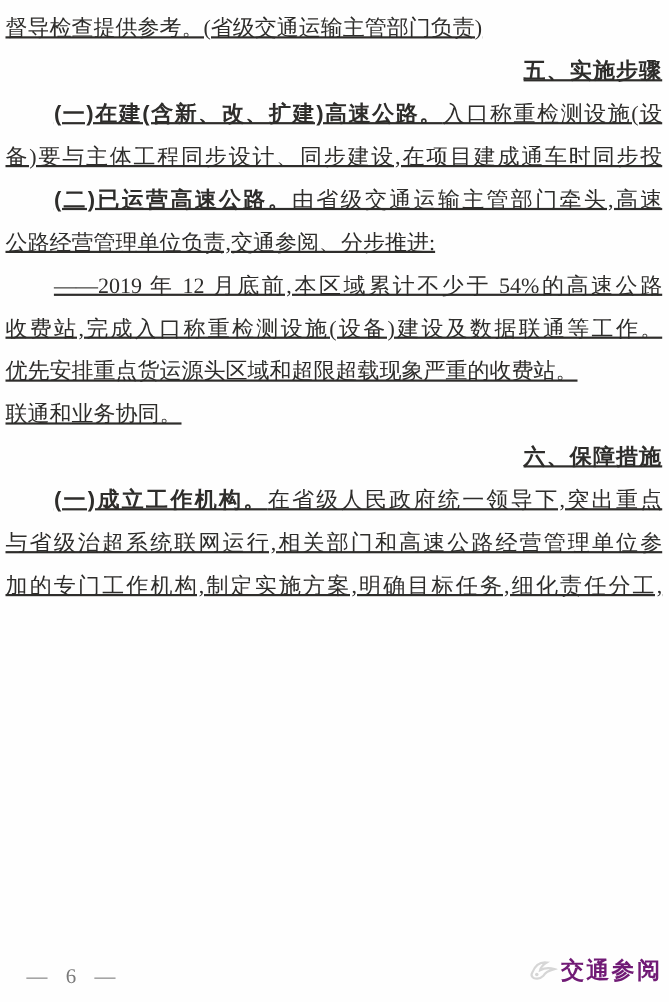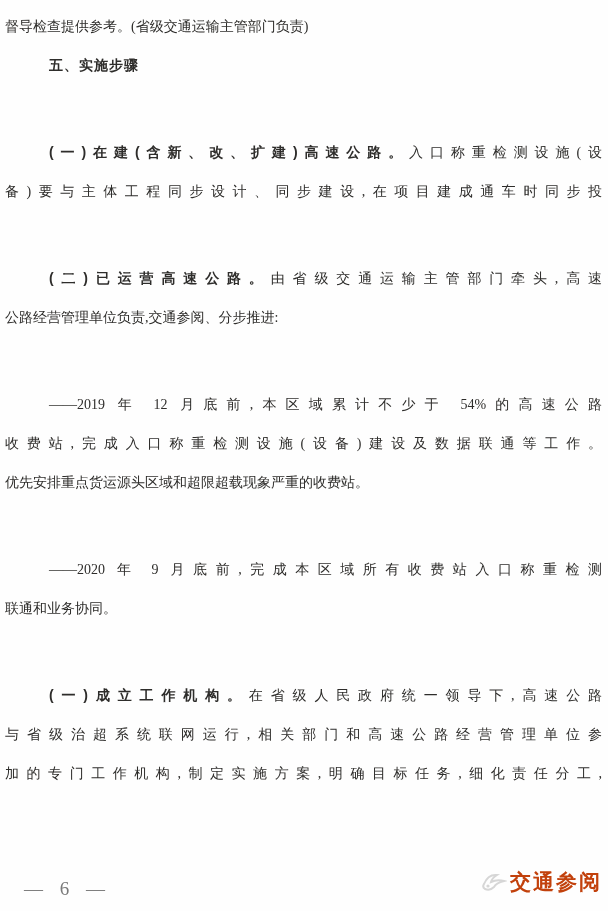--- a/index.html
+++ b/index.html
@@ -9,42 +9,43 @@
     background: #fefefe;
     position: relative;
     overflow: hidden;
     font-family: "Liberation Serif", "DejaVu Serif", serif;
   }
   .page-content {
     padding: 7px 6px 0 5px;
   }
   .ln {
     margin: 0;
-    font-size: 14px;
+    font-size: 20px;
     line-height: 39px;
     color: #2e2d2b;
     text-align: justify;
+    text-decoration: underline;
   }
   
   .just {
     text-align-last: justify;
   }
   
   .natural {
     text-align: left;
     text-align-last: auto;
   }
   
-  .ind { text-indent: 44px; margin-top: 48px; }
+  .ind { text-indent: 44px; }
   
   .heading {
     font-family: "Liberation Sans", "DejaVu Sans", sans-serif;
     font-weight: 700;
     text-indent: 44px;
-    text-align: left;
+    text-align: right;
     letter-spacing: 1px;
   }
   .lead {
     font-family: "Liberation Sans", "DejaVu Sans", sans-serif;
     font-weight: 700;
   }
   .footer-pageno {
     position: absolute;
     left: 24px;
     bottom: 11px;
@@ -53,21 +54,21 @@
     letter-spacing: 6px;
     font-family: "Liberation Serif", "DejaVu Serif", serif;
   }
   .watermark {
     position: absolute;
     right: 6px;
     bottom: 15px;
     display: flex;
     align-items: center;
     gap: 3px;
-    color: #c2410c;
+    color: #701a75;
     font-family: "Liberation Sans", "DejaVu Sans", sans-serif;
     font-weight: 700;
     font-size: 21px;
     letter-spacing: 2px;
     user-select: none;
   }
   .watermark svg { display: block; }
 </style>
 </head>
 <body>
@@ -80,25 +81,25 @@
   <p class="ln just ind"><span class="lead">(一)在建(含新、改、扩建)高速公路。</span><span>入口称重检测设施(设</span></p>
   <p class="ln just">备)要与主体工程同步设计、同步建设,在项目建成通车时同步投</p>
 
   <p class="ln just ind"><span class="lead">(二)已运营高速公路。</span><span>由省级交通运输主管部门牵头,高速</span></p>
   <p class="ln natural">公路经营管理单位负责,交通参阅、分步推进:</p>
 
   <p class="ln just ind">——2019 年 12 月底前,本区域累计不少于 54%的高速公路</p>
   <p class="ln just">收费站,完成入口称重检测设施(设备)建设及数据联通等工作。</p>
   <p class="ln natural">优先安排重点货运源头区域和超限超载现象严重的收费站。</p>
 
-  <p class="ln just ind">——2020 年 9 月底前,完成本区域所有收费站入口称重检测</p>
   <p class="ln natural">联通和业务协同。</p>
 
+  <p class="ln heading">六、保障措施</p>
 
-  <p class="ln just ind"><span class="lead">(一)成立工作机构。</span><span>在省级人民政府统一领导下,高速公路</span></p>
+  <p class="ln just ind"><span class="lead">(一)成立工作机构。</span><span>在省级人民政府统一领导下,突出重点</span></p>
   <p class="ln just">与省级治超系统联网运行,相关部门和高速公路经营管理单位参</p>
   <p class="ln just">加的专门工作机构,制定实施方案,明确目标任务,细化责任分工,</p>
 
 </div>
 
 <div class="footer-pageno">— 6 —</div>
 
 <div class="watermark">
   <span>
     <svg width="27" height="24" viewBox="0 0 27 24" fill="none">

